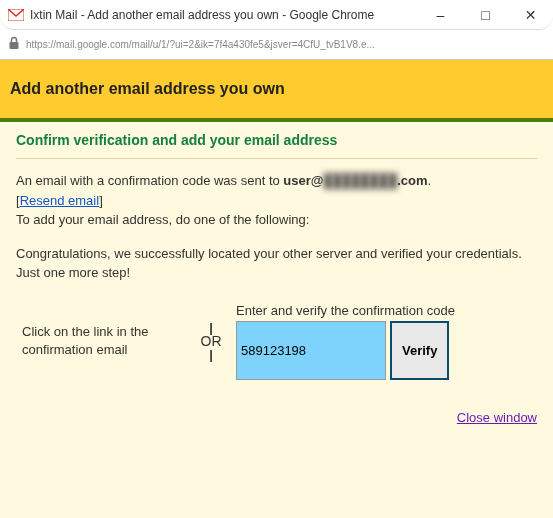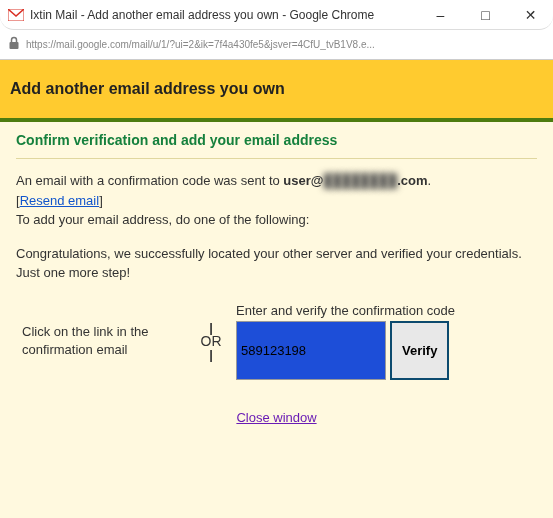--- a/index.html
+++ b/index.html
@@ -112,32 +112,32 @@
     .or-col .bar { font-weight: bold; line-height: 0.7; }
     .or-col .or-text { font-size: 14px; padding: 1px 0; }
     .opt-right { flex: 1; }
     .opt-right .label { color: #333; margin-bottom: 3px; }
     .input-row { display: flex; gap: 4px; }
     .code-input {
       width: 150px;
       padding: 2px 4px;
       font-size: 13px;
       border: 1px solid #999;
-      background: #1d4ed8;
+      background: #7dd3fc;
     }
     .verify-btn {
       padding: 20px 10px;
       font-size: 13px;
       font-weight: bold;
       background: #e8e8e8;
       border: 2px solid #0c4a6e;
       cursor: pointer;
     }
     .close-link {
-      text-align: center;
+      text-align: right;
     }
     .close-link a {
       color: #6a1cb5;
       text-decoration: underline;
       cursor: pointer;
     }
   </style>
 </head>
 <body>
 

